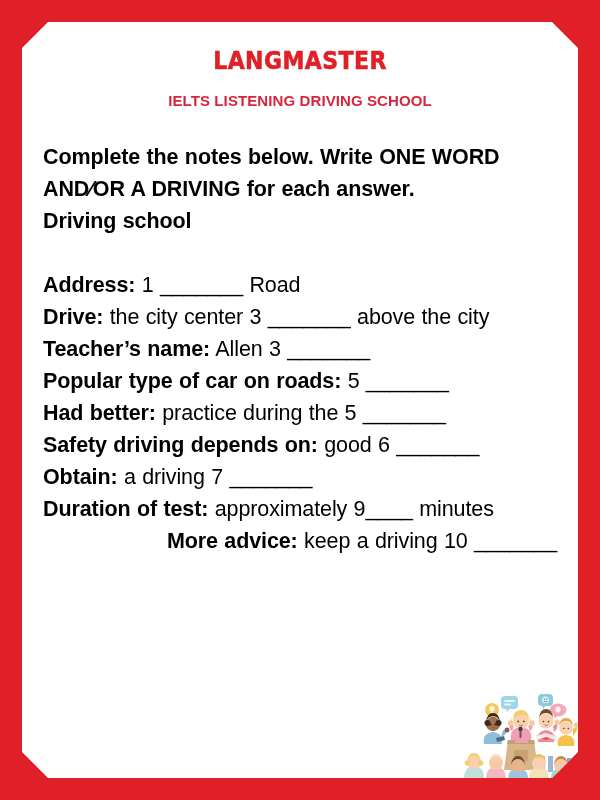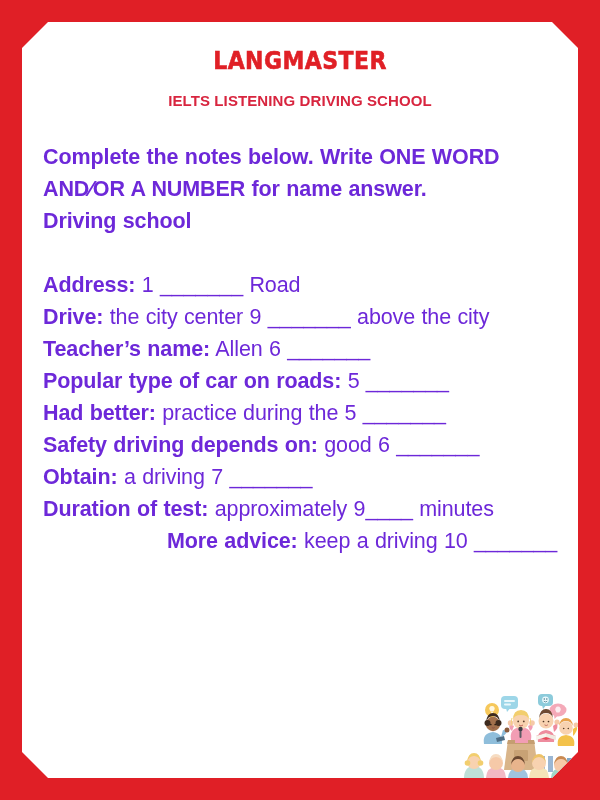--- a/index.html
+++ b/index.html
@@ -58,21 +58,21 @@
     color:#D8253F;
     white-space:nowrap;
   }
 
   
   #notes-body {
     position:absolute;
     left:21px; top:119px;
     width:514px;
     text-align:justify;
-    color:#6d28d9;
+    color:#000000;
     font-size:21.5px;
     line-height:32px;
     font-weight:400;
     letter-spacing:-0.1px;
     word-spacing:0.5px;
   }
   #notes-body p { margin:0; text-align:justify; }
   #notes-body p:last-child { text-align:right; }
   #notes-body .b { font-weight:bold;margin-top:16px; }
   #notes-body .gap { margin-top:32px; }
@@ -93,36 +93,36 @@
 
   <div id="card">
 
     <div id="brand-logo">LANGMASTER</div>
 
     <div id="sheet-title">IELTS LISTENING DRIVING SCHOOL</div>
 
     <div id="notes-body">
 
       <p class="instruction">Complete the notes below. Write ONE WORD</p>
-      <p class="instruction">AND⁄OR A NUMBER for name answer.</p>
+      <p class="instruction">AND⁄OR A DRIVING for each answer.</p>
       <p class="instruction">Driving school</p>
 
       <p class="gap">
         <span class="b">Address:</span>
         <span>1 _______ Road</span>
       </p>
 
       <p>
         <span class="b">Drive:</span>
-        <span>the city center   9 _______ above the city</span>
+        <span>the city center   3 _______ above the city</span>
       </p>
 
       <p>
         <span class="b">Teacher’s name:</span>
-        <span>Allen 6 _______</span>
+        <span>Allen 3 _______</span>
       </p>
 
       <p>
         <span class="b">Popular type of car on roads:</span>
         <span>5 _______</span>
       </p>
 
       <p>
         <span class="b">Had  better:</span>
         <span>practice during the 5 _______</span>

